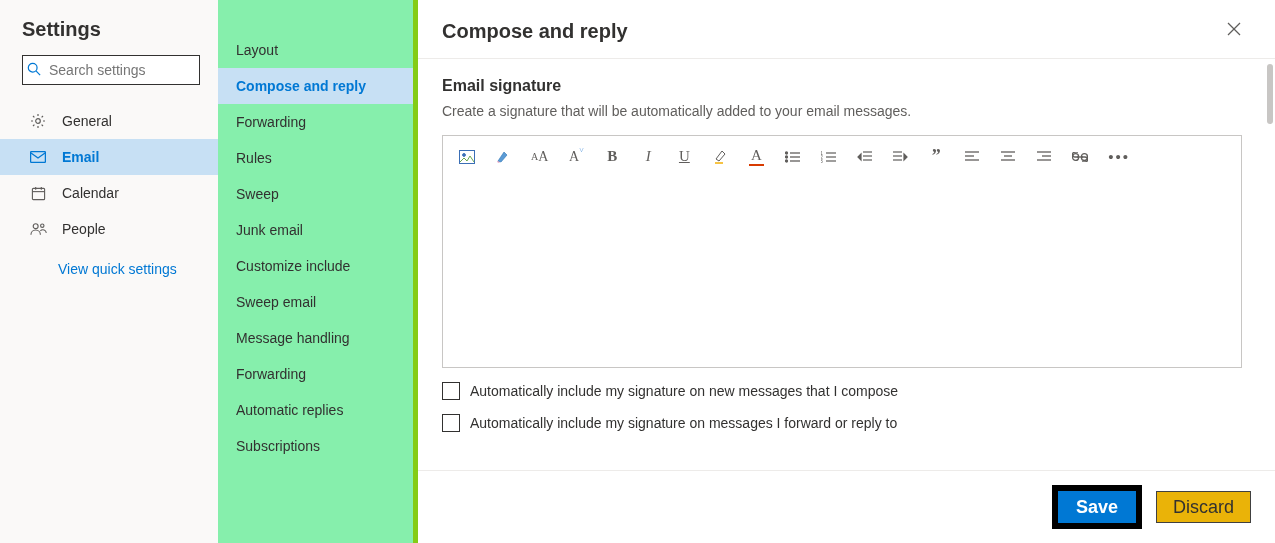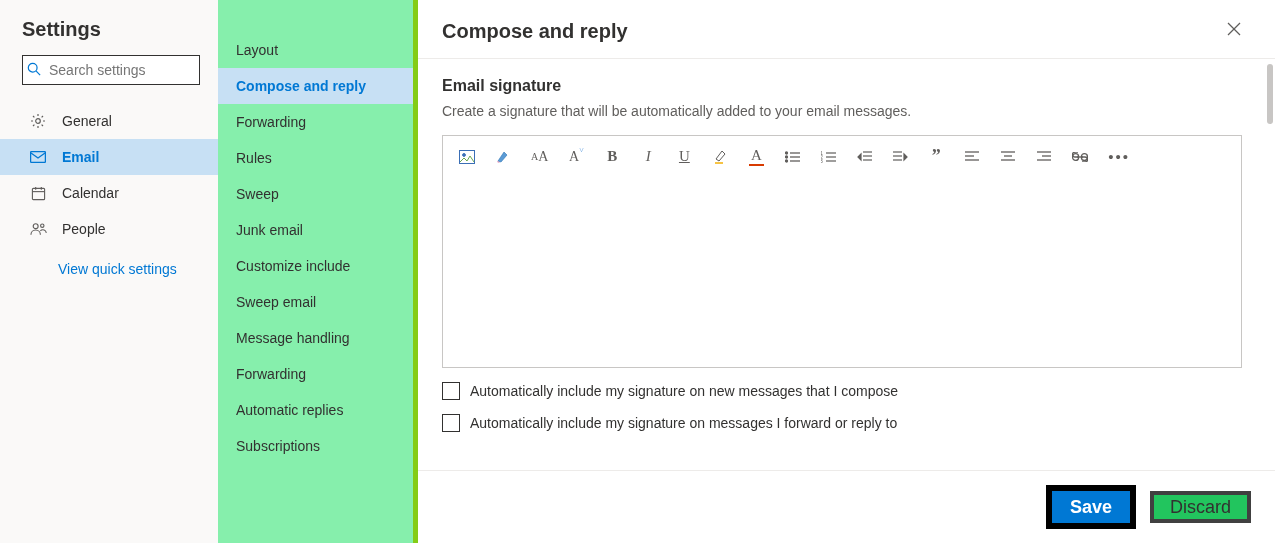--- a/index.html
+++ b/index.html
@@ -199,23 +199,23 @@
       align-items: center;
       justify-content: center;
     }
     .btn-primary {
       background: #0078d4;
       color: #fff;
       border: 1px solid #0078d4;
       font-weight: 600;
     }
     .btn-secondary {
-      background: #22c55e;
+      background: #eab308;
       color: #323130;
-      border: 4px solid #404040;
+      border: 1px solid #404040;
     }
 
     
     .col-right::after {
       content: "";
       position: absolute;
       right: 2px;
       top: 64px;
       width: 6px;
       height: 60px;

